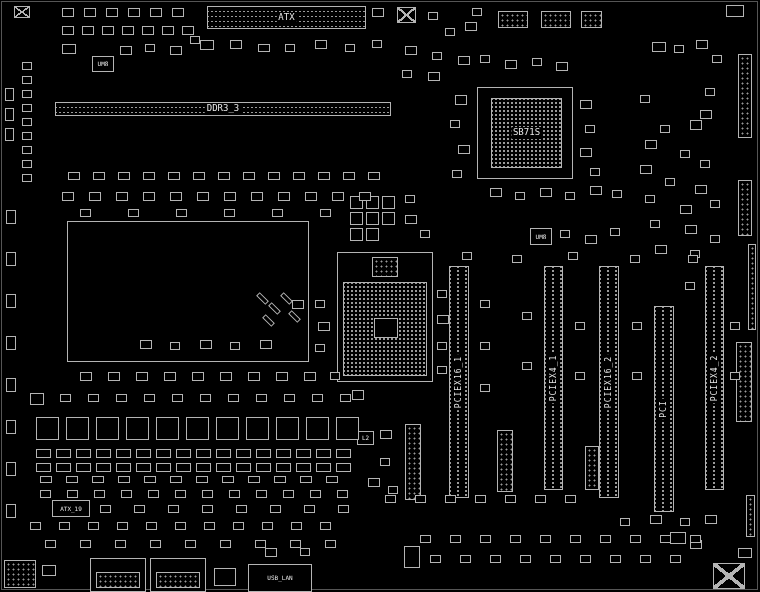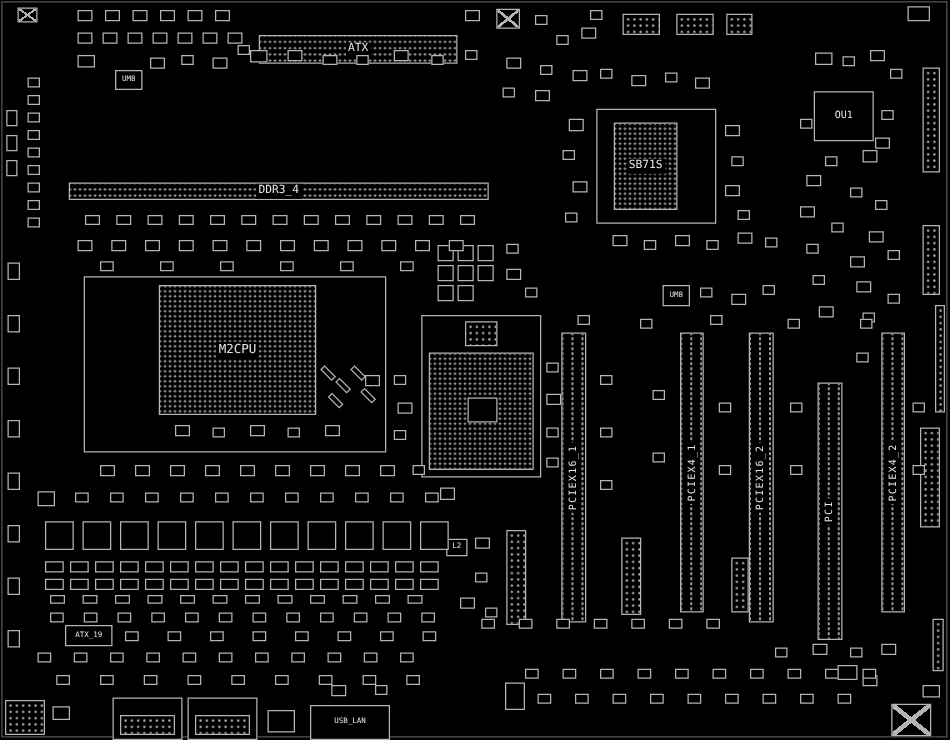--- a/index.html
+++ b/index.html
@@ -40,47 +40,41 @@
   .fs6  { font-size:6px; }
   .fs8  { font-size:8px; }
   .fs10 { font-size:10px; }
 </style>
 </head>
 <body>
 
 <div class="board" id="board">
   <div class="board-outline"></div>
 <div class="cmp fid" style="left: 14px; top: 6px; width: 16px; height: 12px;"></div>
-    <div class="cmp hslot" style="left: 207px; top: 6px; width: 159px; height: 23px; margin-top: 22px;">
+    <div class="cmp hslot" style="left: 207px; top: 6px; width: 159px; height: 23px;">
       <span class="lbl">ATX</span>
     </div>
     <div class="cmp fid" style="left: 397px; top: 7px; width: 19px; height: 16px;"></div>
     <div class="cmp dots" style="left: 498px; top: 11px; width: 30px; height: 17px;"></div>
     <div class="cmp dots" style="left: 541px; top: 11px; width: 30px; height: 17px;"></div>
     <div class="cmp dots" style="left: 581px; top: 11px; width: 21px; height: 17px;"></div>
     <div class="cmp box" style="left: 92px; top: 56px; width: 22px; height: 16px;">
       <span class="lbl fs6">UM8</span>
     </div>
-    <div class="cmp hslot" style="left: 55px; top: 146px; width: 336px; height: 14px;">
-      <span class="lbl">DDR3_4</span>
+    <div class="cmp hslot" style="left: 55px; top: 102px; width: 336px; height: 14px;">
+      <span class="lbl">DDR3_3</span>
     </div>
     <div class="cmp box" style="left: 477px; top: 87px; width: 96px; height: 92px;"></div>
-    <div class="cmp chip" style="left: 491px; top: 98px; width: 51px; height: 70px;">
+    <div class="cmp chip" style="left: 491px; top: 98px; width: 71px; height: 70px;">
       <span class="lbl">SB71S</span>
-    </div>
-    <div class="cmp box" style="left: 651px; top: 73px; width: 48px; height: 40px;">
-      <span class="lbl fs8">OU1</span>
     </div>
     <div class="cmp box" style="left: 530px; top: 228px; width: 22px; height: 17px;">
       <span class="lbl fs6">UM8</span>
     </div>
     <div class="cmp box" style="left: 67px; top: 221px; width: 242px; height: 141px;"></div>
-    <div class="cmp chip" style="left: 127px; top: 228px; width: 126px; height: 104px;">
-      <span class="lbl fs10">M2CPU</span>
-    </div>
     <div class="cmp box" style="left: 337px; top: 252px; width: 96px; height: 130px;"></div>
     <div class="cmp chip" style="left: 343px; top: 282px; width: 84px; height: 94px;"></div>
     <div class="cmp dots" style="left: 372px; top: 257px; width: 26px; height: 20px;"></div>
     <div class="cmp box" style="left: 374px; top: 318px; width: 24px; height: 20px;"></div>
     <div class="cmp vslot" style="left: 449px; top: 266px; width: 20px; height: 232px;">
       <span class="lbl v fs8">PCIEX16_1</span>
     </div>
     <div class="cmp dots" style="left: 405px; top: 424px; width: 16px; height: 76px;"></div>
     <div class="cmp vslot" style="left: 544px; top: 266px; width: 19px; height: 224px;">
       <span class="lbl v fs8">PCIEX4_1</span>

